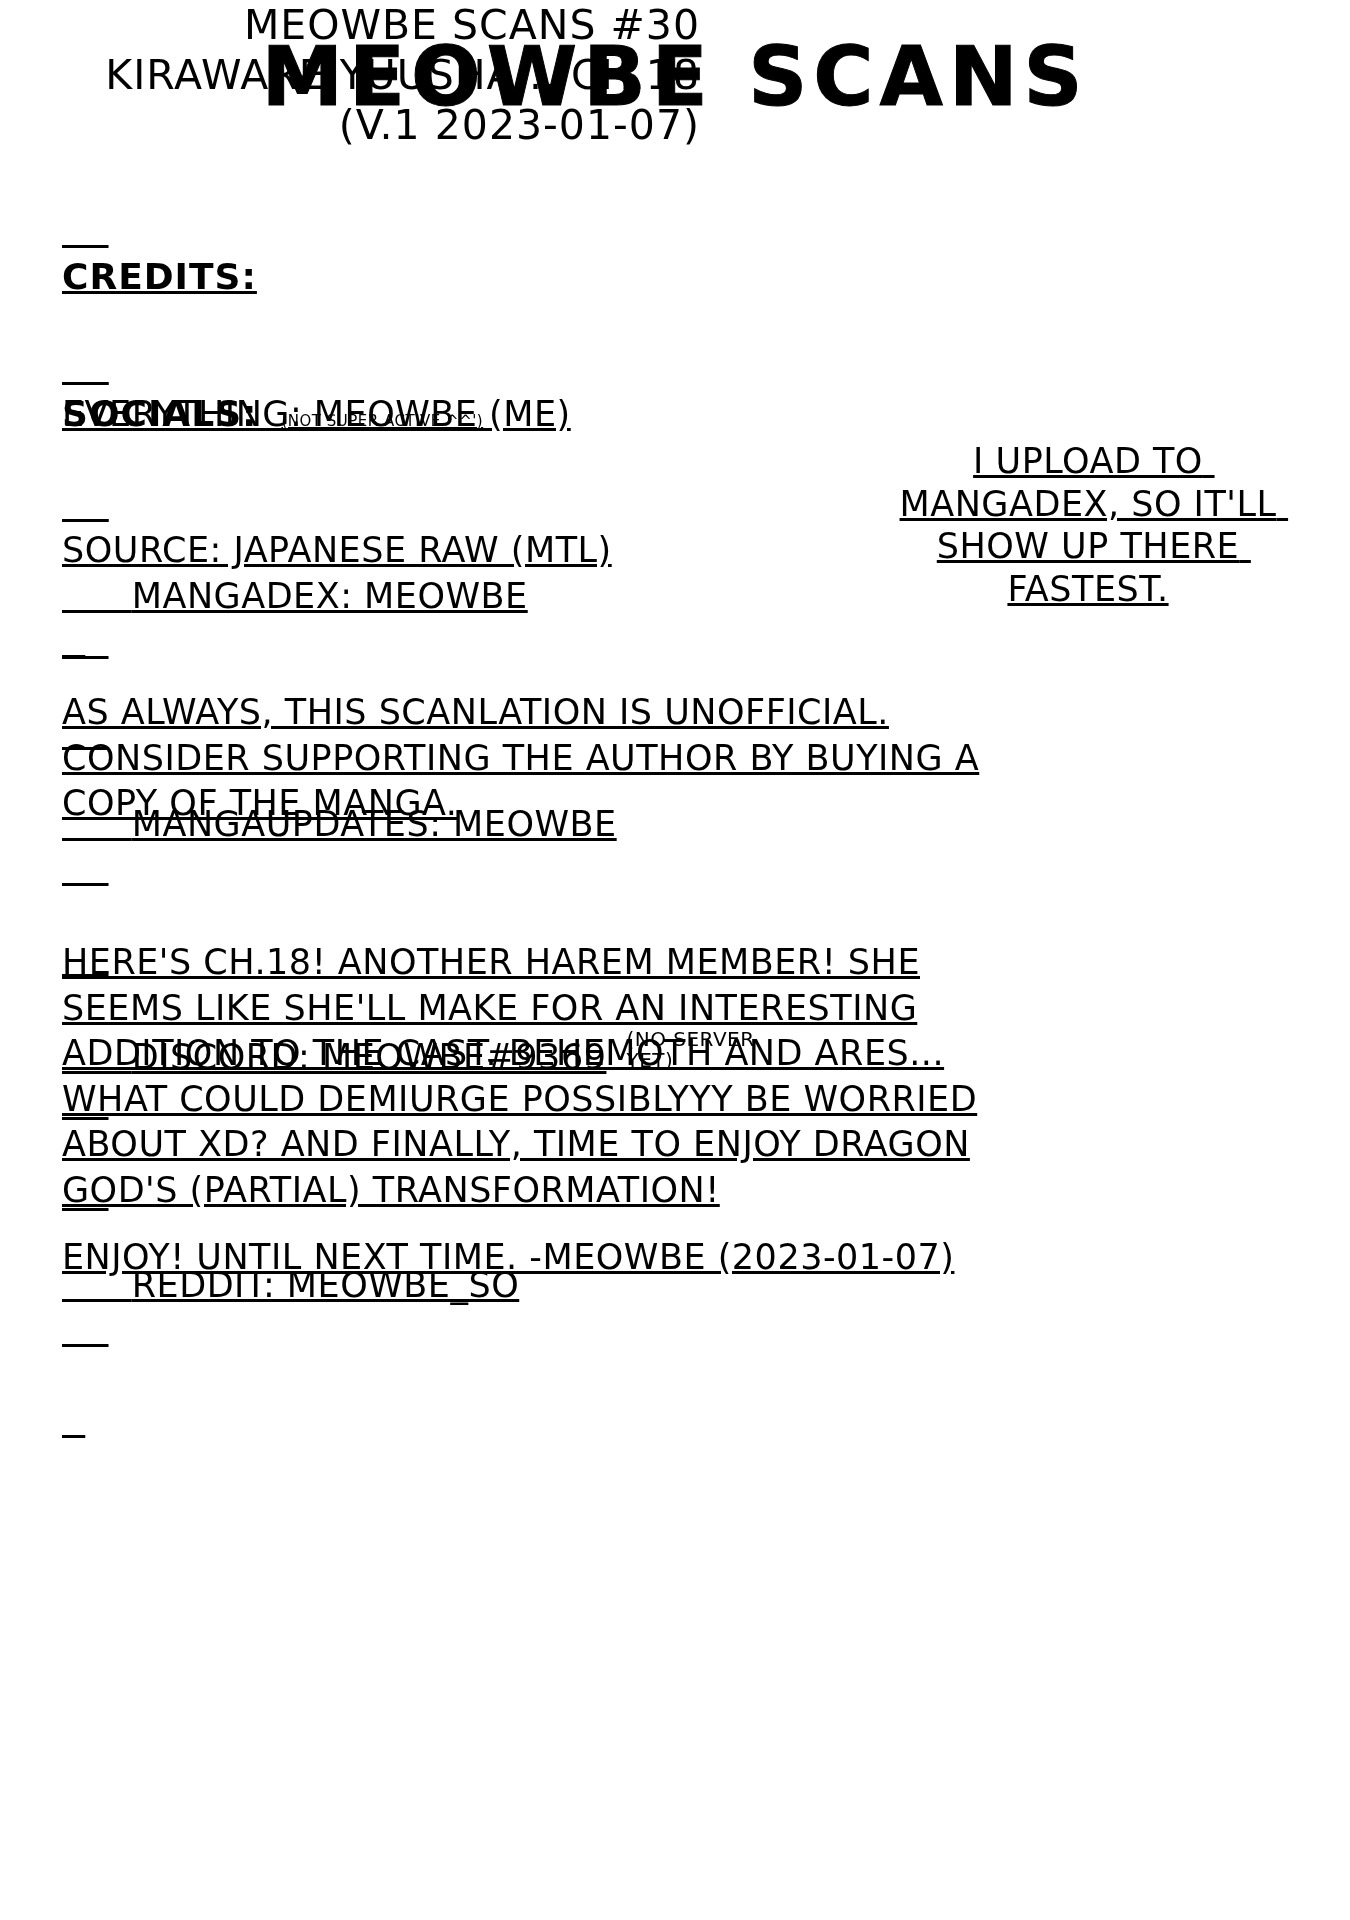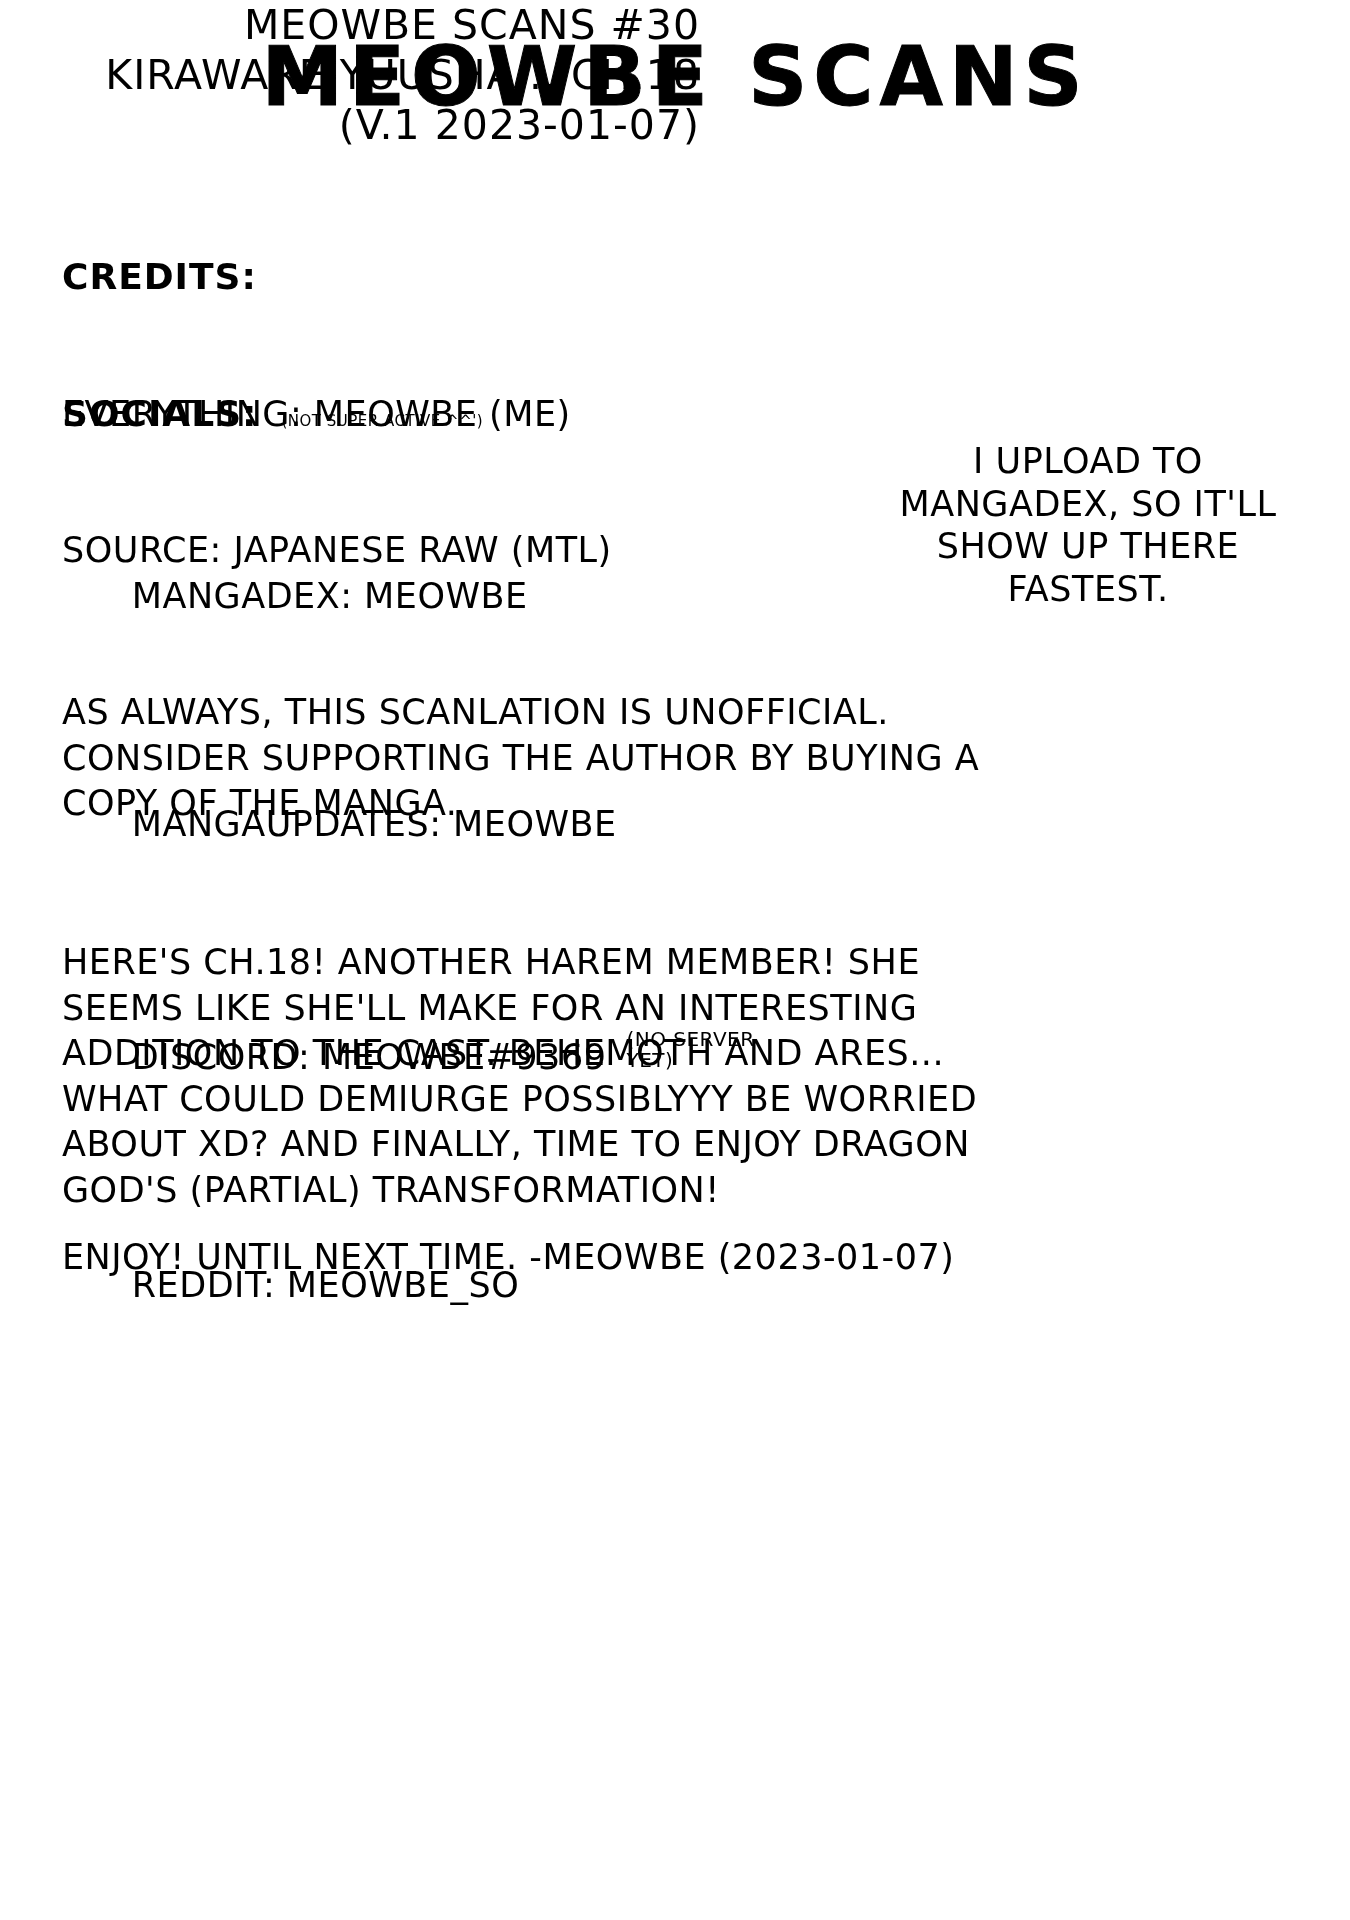--- a/index.html
+++ b/index.html
@@ -38,20 +38,21 @@
 
   
   .block {
     position: absolute;
     font-family: "DejaVu Sans", sans-serif;
     font-weight: 400;
     font-size: 35px;
     line-height: 1.30;
     letter-spacing: 0.5px;
     white-space: pre-wrap;
+    text-decoration: underline;
   }
   .bold-head {
     font-weight: 700;
     font-size: 36px;
     letter-spacing: 1px;
   }
 
   
   #credits {
     left: 62px;

